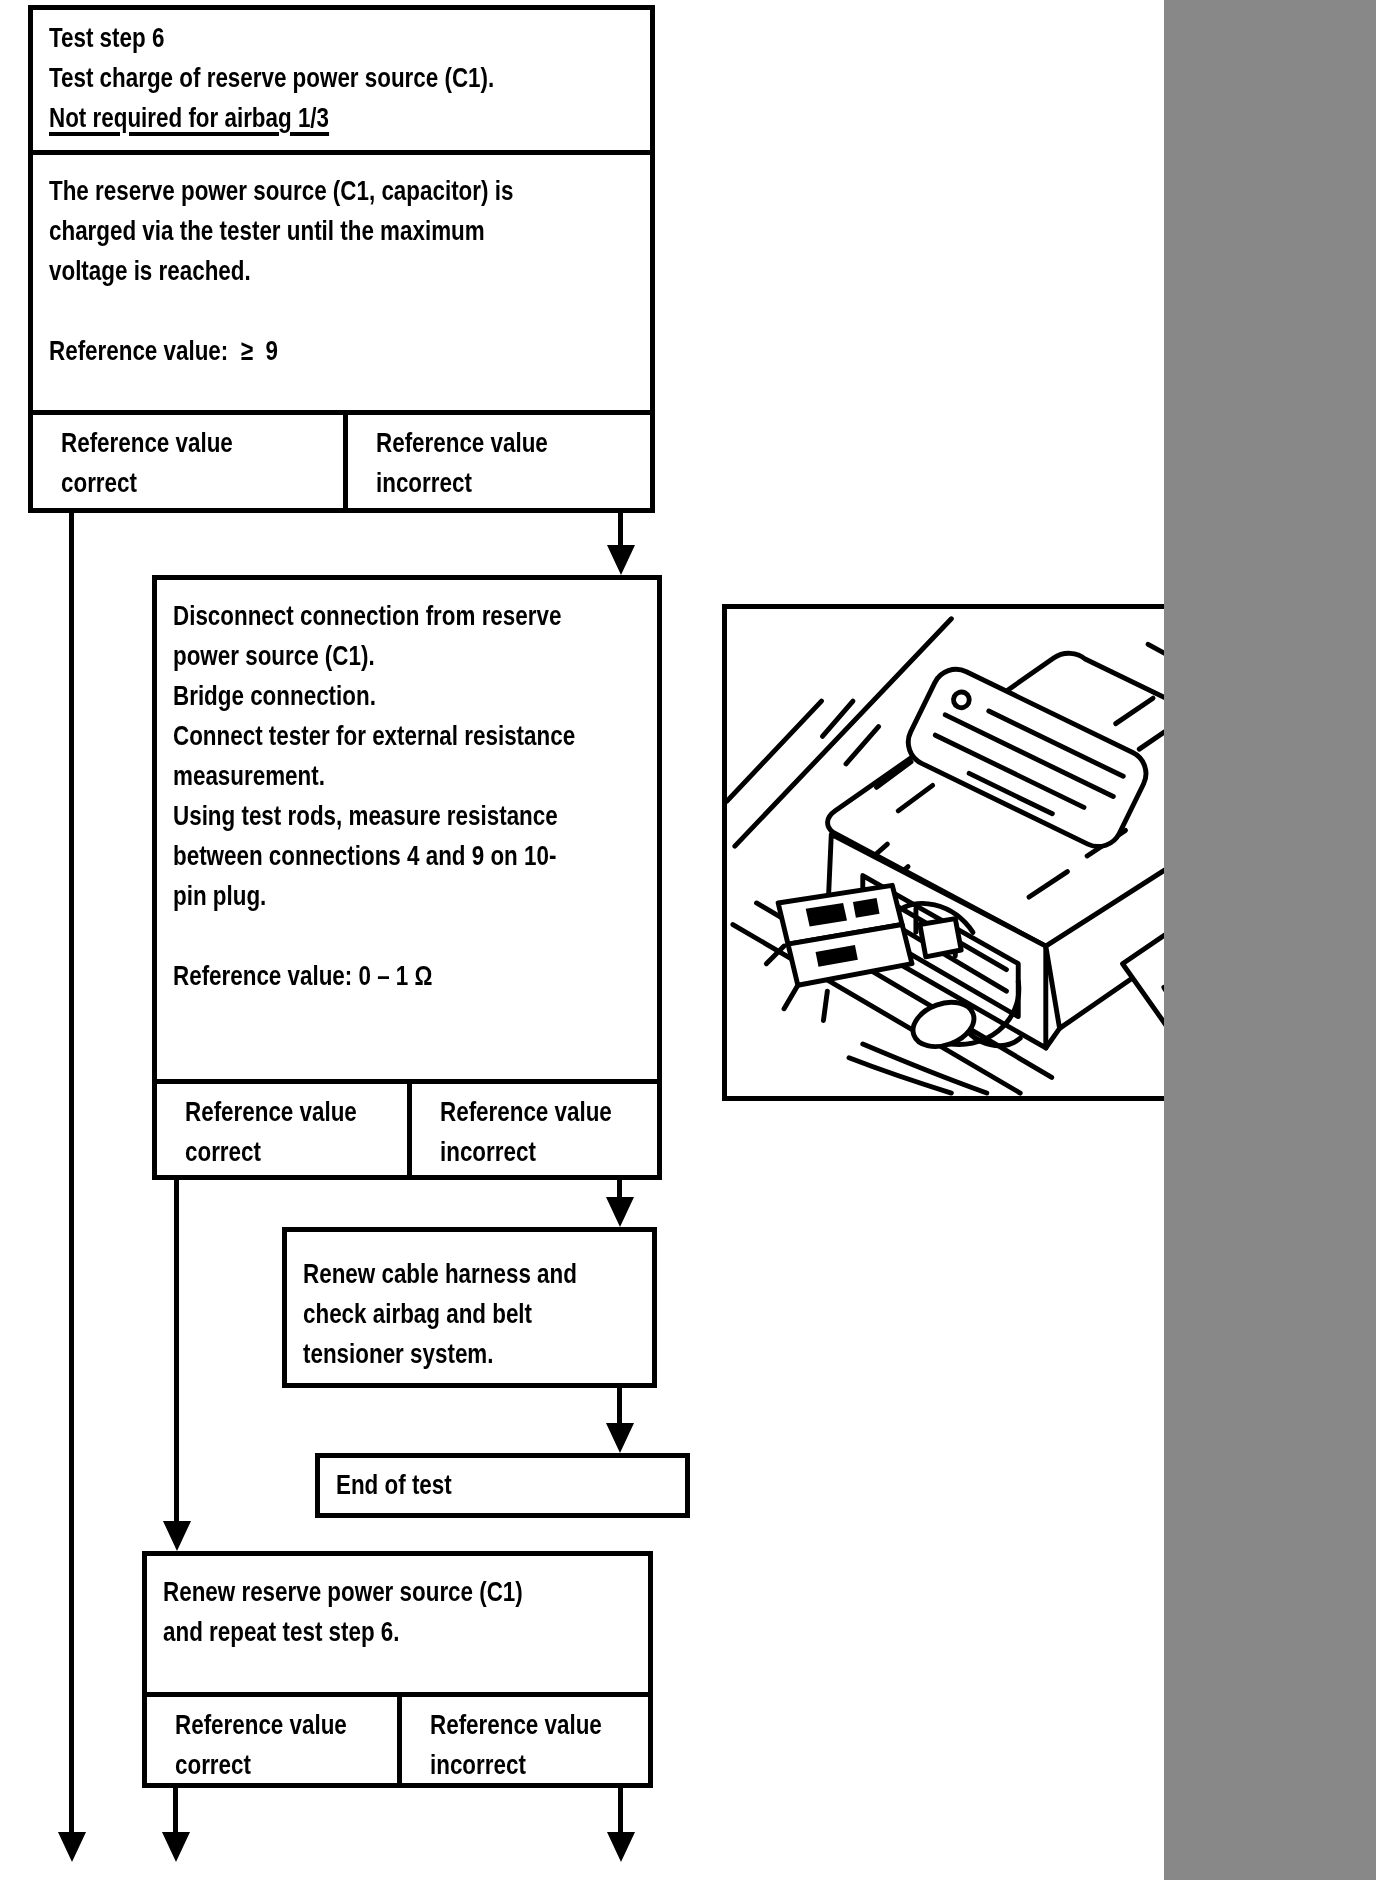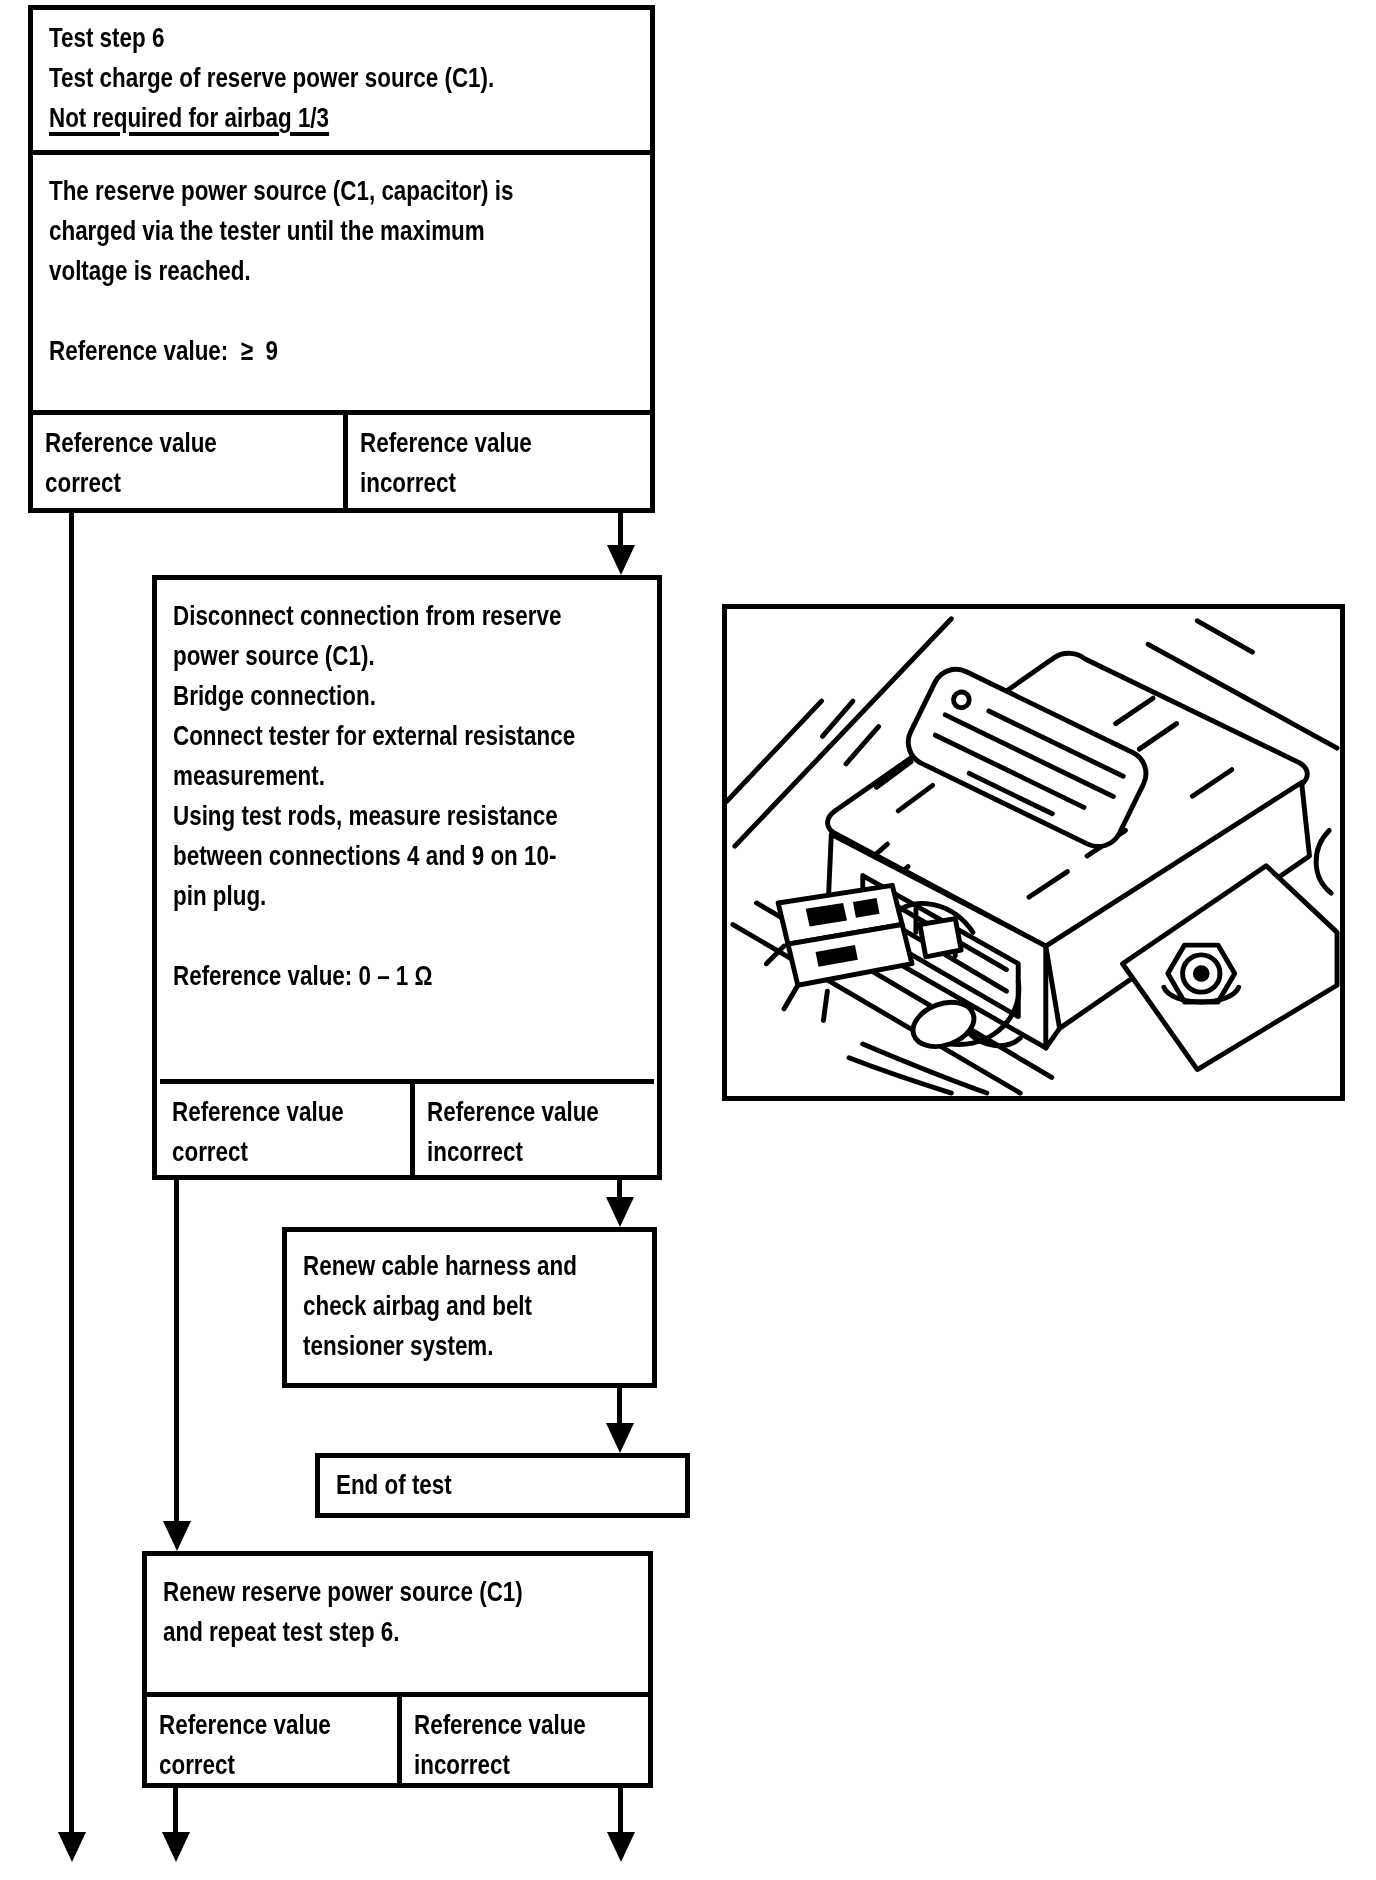--- a/index.html
+++ b/index.html
@@ -1,27 +1,27 @@
 <!DOCTYPE html>
 <html><head>
 <meta charset="utf-8">
 <style>
   html,body{margin:0;padding:0;background:#888;}
   .page{
-    position:relative;width:1376px;height:1880px;background:#ffffff;
+    position:relative;width:1164px;height:1880px;background:#ffffff;
     font-family:"Liberation Sans",sans-serif;font-weight:700;color:#000;
     overflow:hidden;
   }
   .box{position:absolute;border:5px solid #000;background:#fff;box-sizing:border-box;}
   .col{display:flex;flex-direction:column;}
   .sec{box-sizing:border-box;padding:8px 16px;}
   .sec.head{height:145px;border-bottom:5px solid #000;}
   .sec.body{flex:1;padding-top:16px;}
   .row{border-top:5px solid #000;display:flex;box-sizing:border-box;}
-  .cell{box-sizing:border-box;padding:8px 12px;flex:1;}
+  .cell{box-sizing:border-box;padding:8px 28px;flex:1;}
   .cell.first{border-right:5px solid #000;flex:none;}
   .txt{
     font-size:28px;line-height:40px;white-space:pre-line;
     transform:scaleX(0.8);transform-origin:0 0;width:125%;
   }
   .underline{text-decoration:underline;text-decoration-thickness:4px;text-underline-offset:5px;}
   .ref{margin-top:40px;}
   .shaft{position:absolute;width:5px;background:#000;}
   .ahead{position:absolute;width:0;height:0;
     border-left:14px solid transparent;border-right:14px solid transparent;
@@ -93,21 +93,21 @@
 
   <div>
     <div class="shaft" style="left:174px;top:1180px;height:341px;"></div>
     <div class="ahead" style="left:163px;top:1521px;"></div>
   </div>
   <div>
     <div class="shaft" style="left:617px;top:1180px;height:17px;"></div>
     <div class="ahead" style="left:606px;top:1197px;"></div>
   </div>
 
-  <div class="box" style="left:282px;top:1227px;width:375px;height:161px;padding:14px 16px;">
+  <div class="box" style="left:282px;top:1227px;width:375px;height:161px;padding:22px 16px;">
     <div class="txt">Renew cable harness and
 check airbag and belt
 tensioner system.</div>
   </div>
 
   <div>
     <div class="shaft" style="left:617px;top:1388px;height:35px;"></div>
     <div class="ahead" style="left:606px;top:1423px;"></div>
   </div>
 

